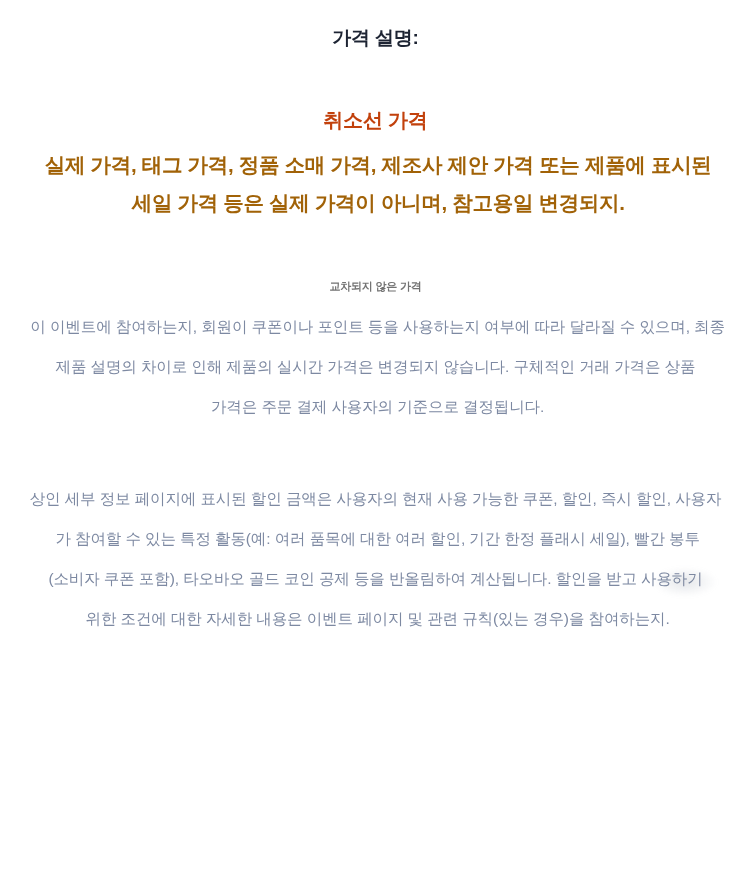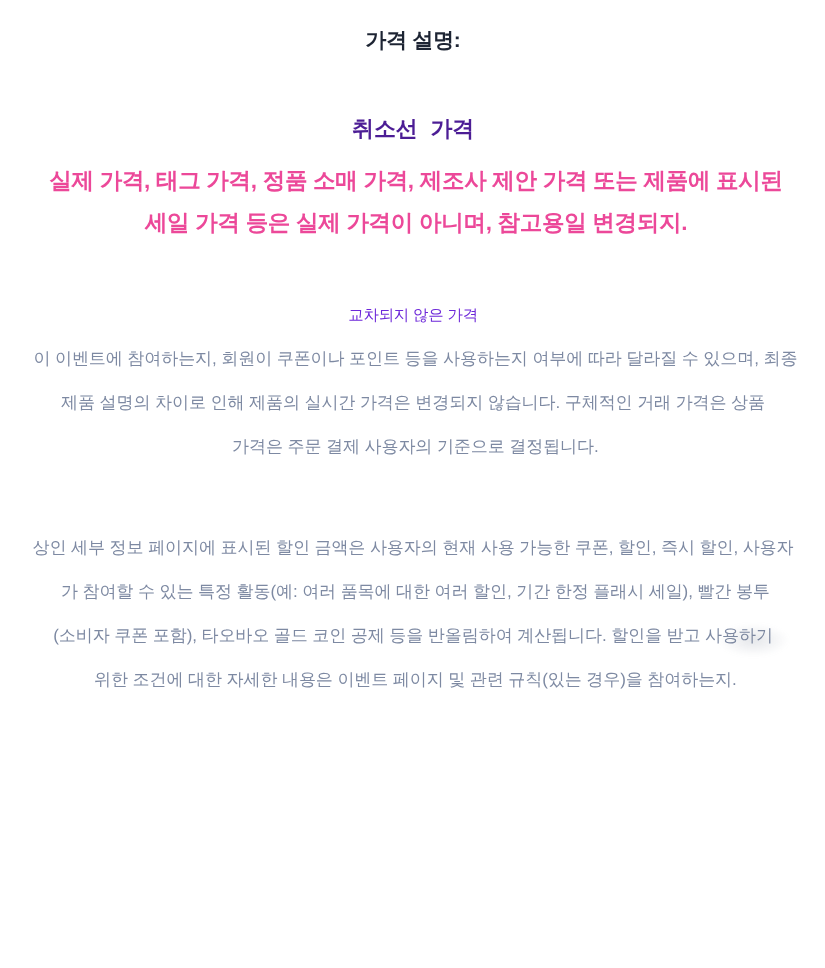--- a/index.html
+++ b/index.html
@@ -28,40 +28,39 @@
     letter-spacing: -0.2px;
     color: #1d2433;
   }
   section { margin: 0; padding: 0; }
   .heading-lg {
     margin: 57px 0 0 0;
     font-size: 20px;
     font-weight: 700;
     line-height: 26px;
     letter-spacing: -0.2px;
-    color: #4c1d95;
-    font-family: Liberation Mono, monospace;
+    color: #c2410c;
   }
   .heading-sm {
     margin: 54px 0 0 0;
-    font-size: 14px;
-    font-weight: 400;
+    font-size: 11px;
+    font-weight: 700;
     line-height: 20px;
     letter-spacing: -0.2px;
-    color: #6d28d9;
+    color: #737373;
   }
   .lead {
     margin-top: 13px;
   }
   .lead .line {
     font-size: 20.5px;
     font-weight: 600;
     line-height: 38px;
     letter-spacing: -0.3px;
-    color: #ec4899;
+    color: #a16207;
     white-space: pre;
   }
   .body-para .line {
     font-size: 15.5px;
     font-weight: 400;
     line-height: 40px;
     letter-spacing: -0.1px;
     color: #7d89a2;
     white-space: pre;
   }

